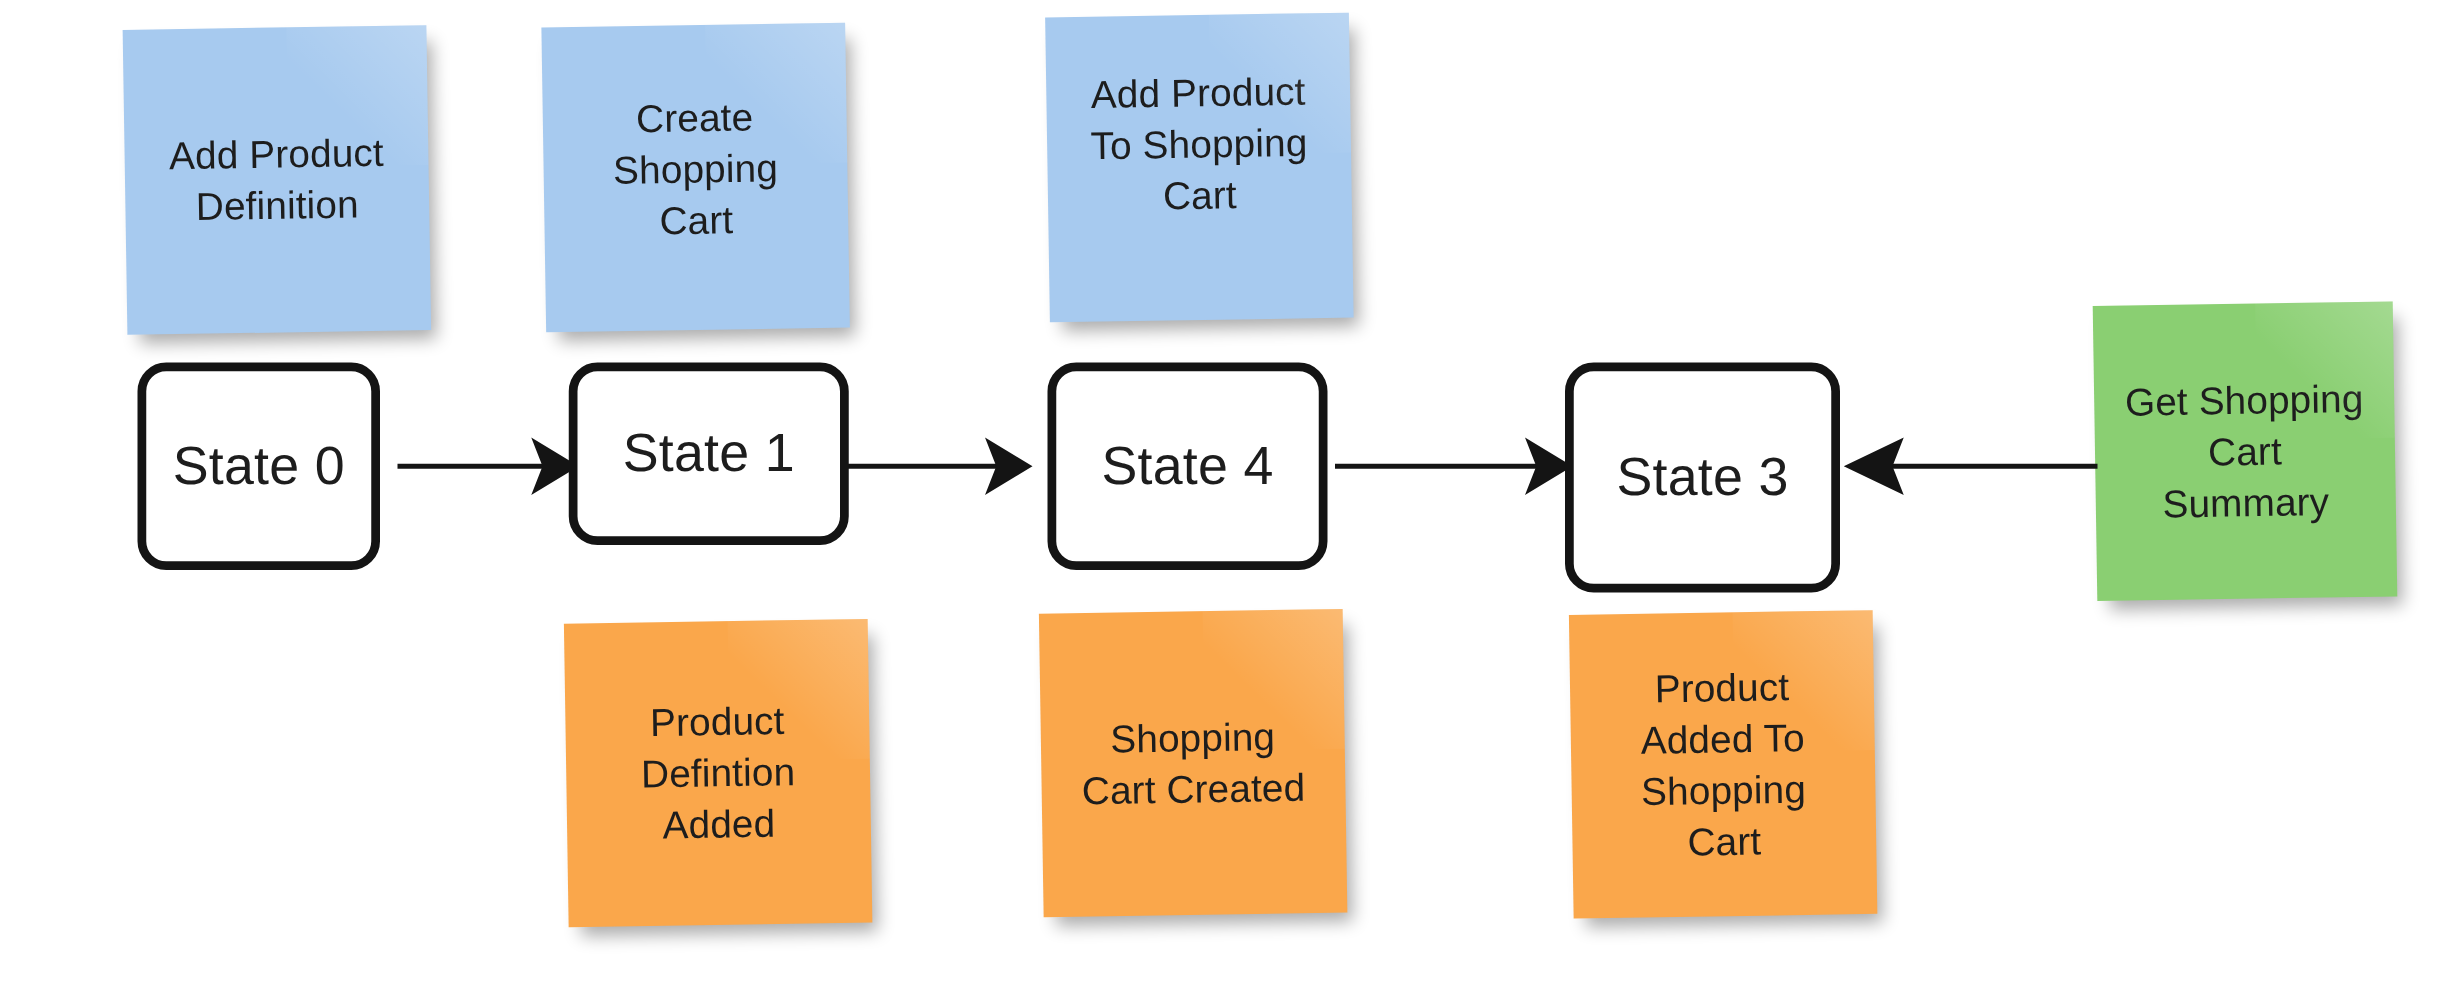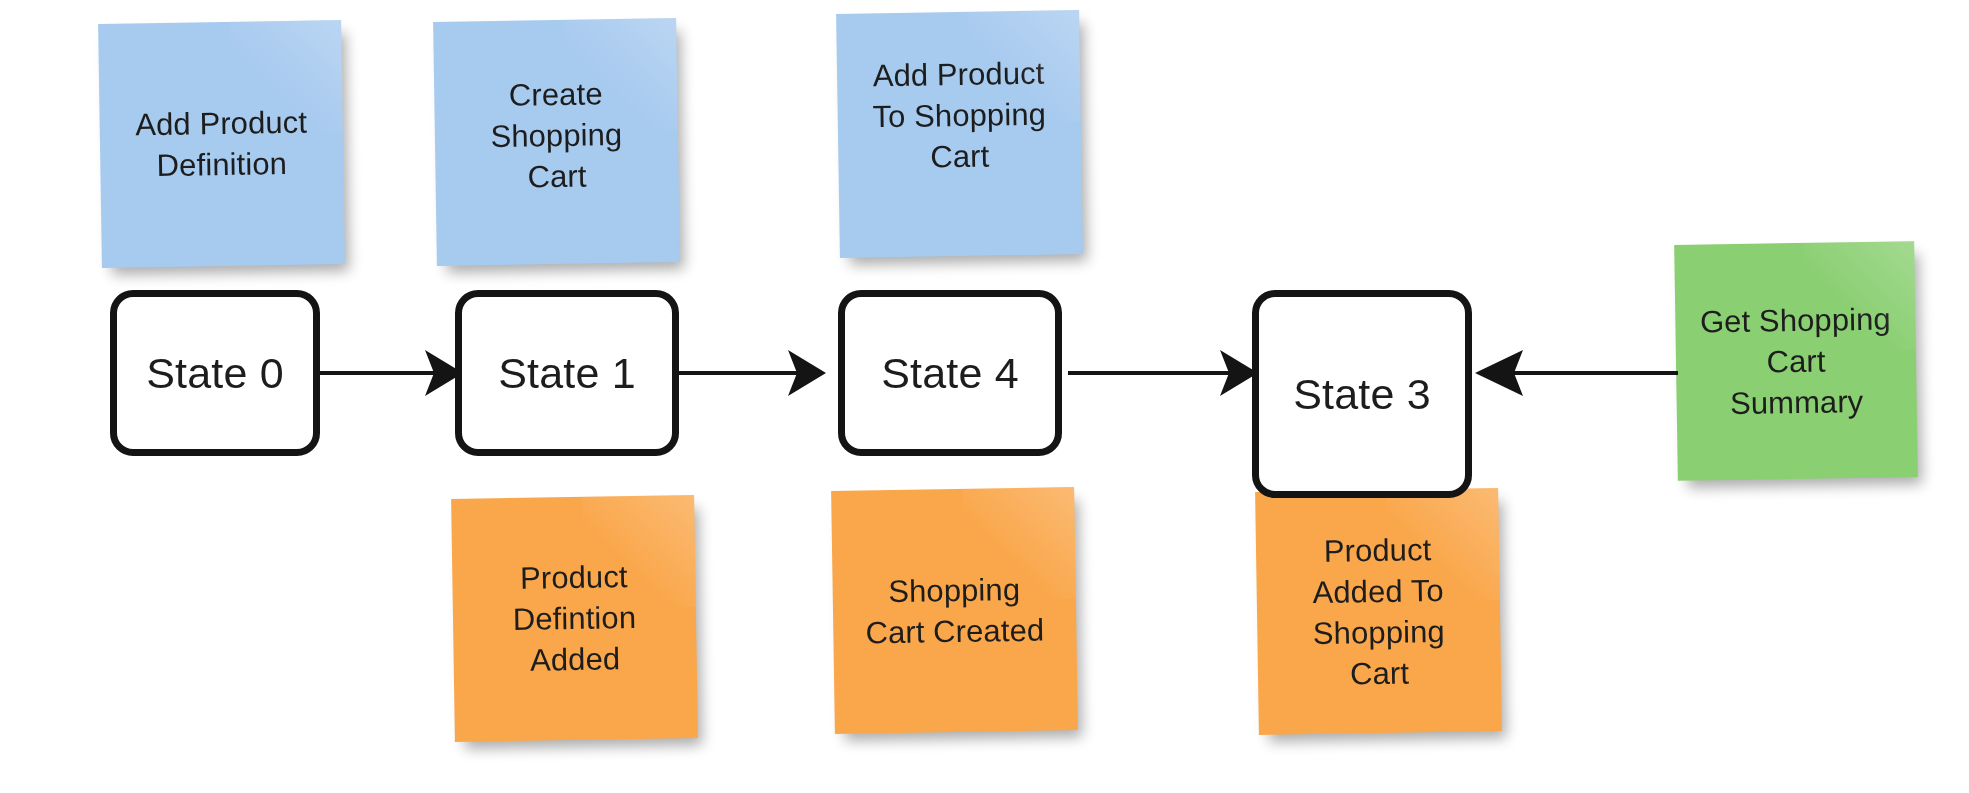--- a/index.html
+++ b/index.html
@@ -150,29 +150,29 @@
     </svg>
   </div>
 
   <div class="arrow" style="left:1470px; top:349px; width:208px; height:48px;">
     <svg width="208" height="48" viewBox="0 0 208 48" aria-hidden="true">
       <line x1="208" y1="24" x2="42" y2="24" stroke="#141414" stroke-width="4"></line>
       <polygon points="53,1 5,24 53,47 44,24" fill="#141414"></polygon>
     </svg>
   </div>
 
-  <div class="state-box" style="left:110px; top:290px; width:210px; height:166px;">
+  <div class="state-box" style="left:110px; top:290px; width:194px; height:166px;">
     <span>State 0</span>
   </div>
 
-  <div class="state-box" style="left:455px; top:290px; width:224px; height:166px;">
+  <div class="state-box" style="left:455px; top:290px; width:224px; height:146px;">
     <span>State 1</span>
   </div>
 
   <div class="state-box" style="left:838px; top:290px; width:224px; height:166px;">
     <span>State 4</span>
   </div>
 
-  <div class="state-box" style="left:1252px; top:290px; width:220px; height:208px;">
+  <div class="state-box" style="left:1252px; top:290px; width:220px; height:184px;">
     <span>State 3</span>
   </div>
 
 </div>
 
 </body></html>

